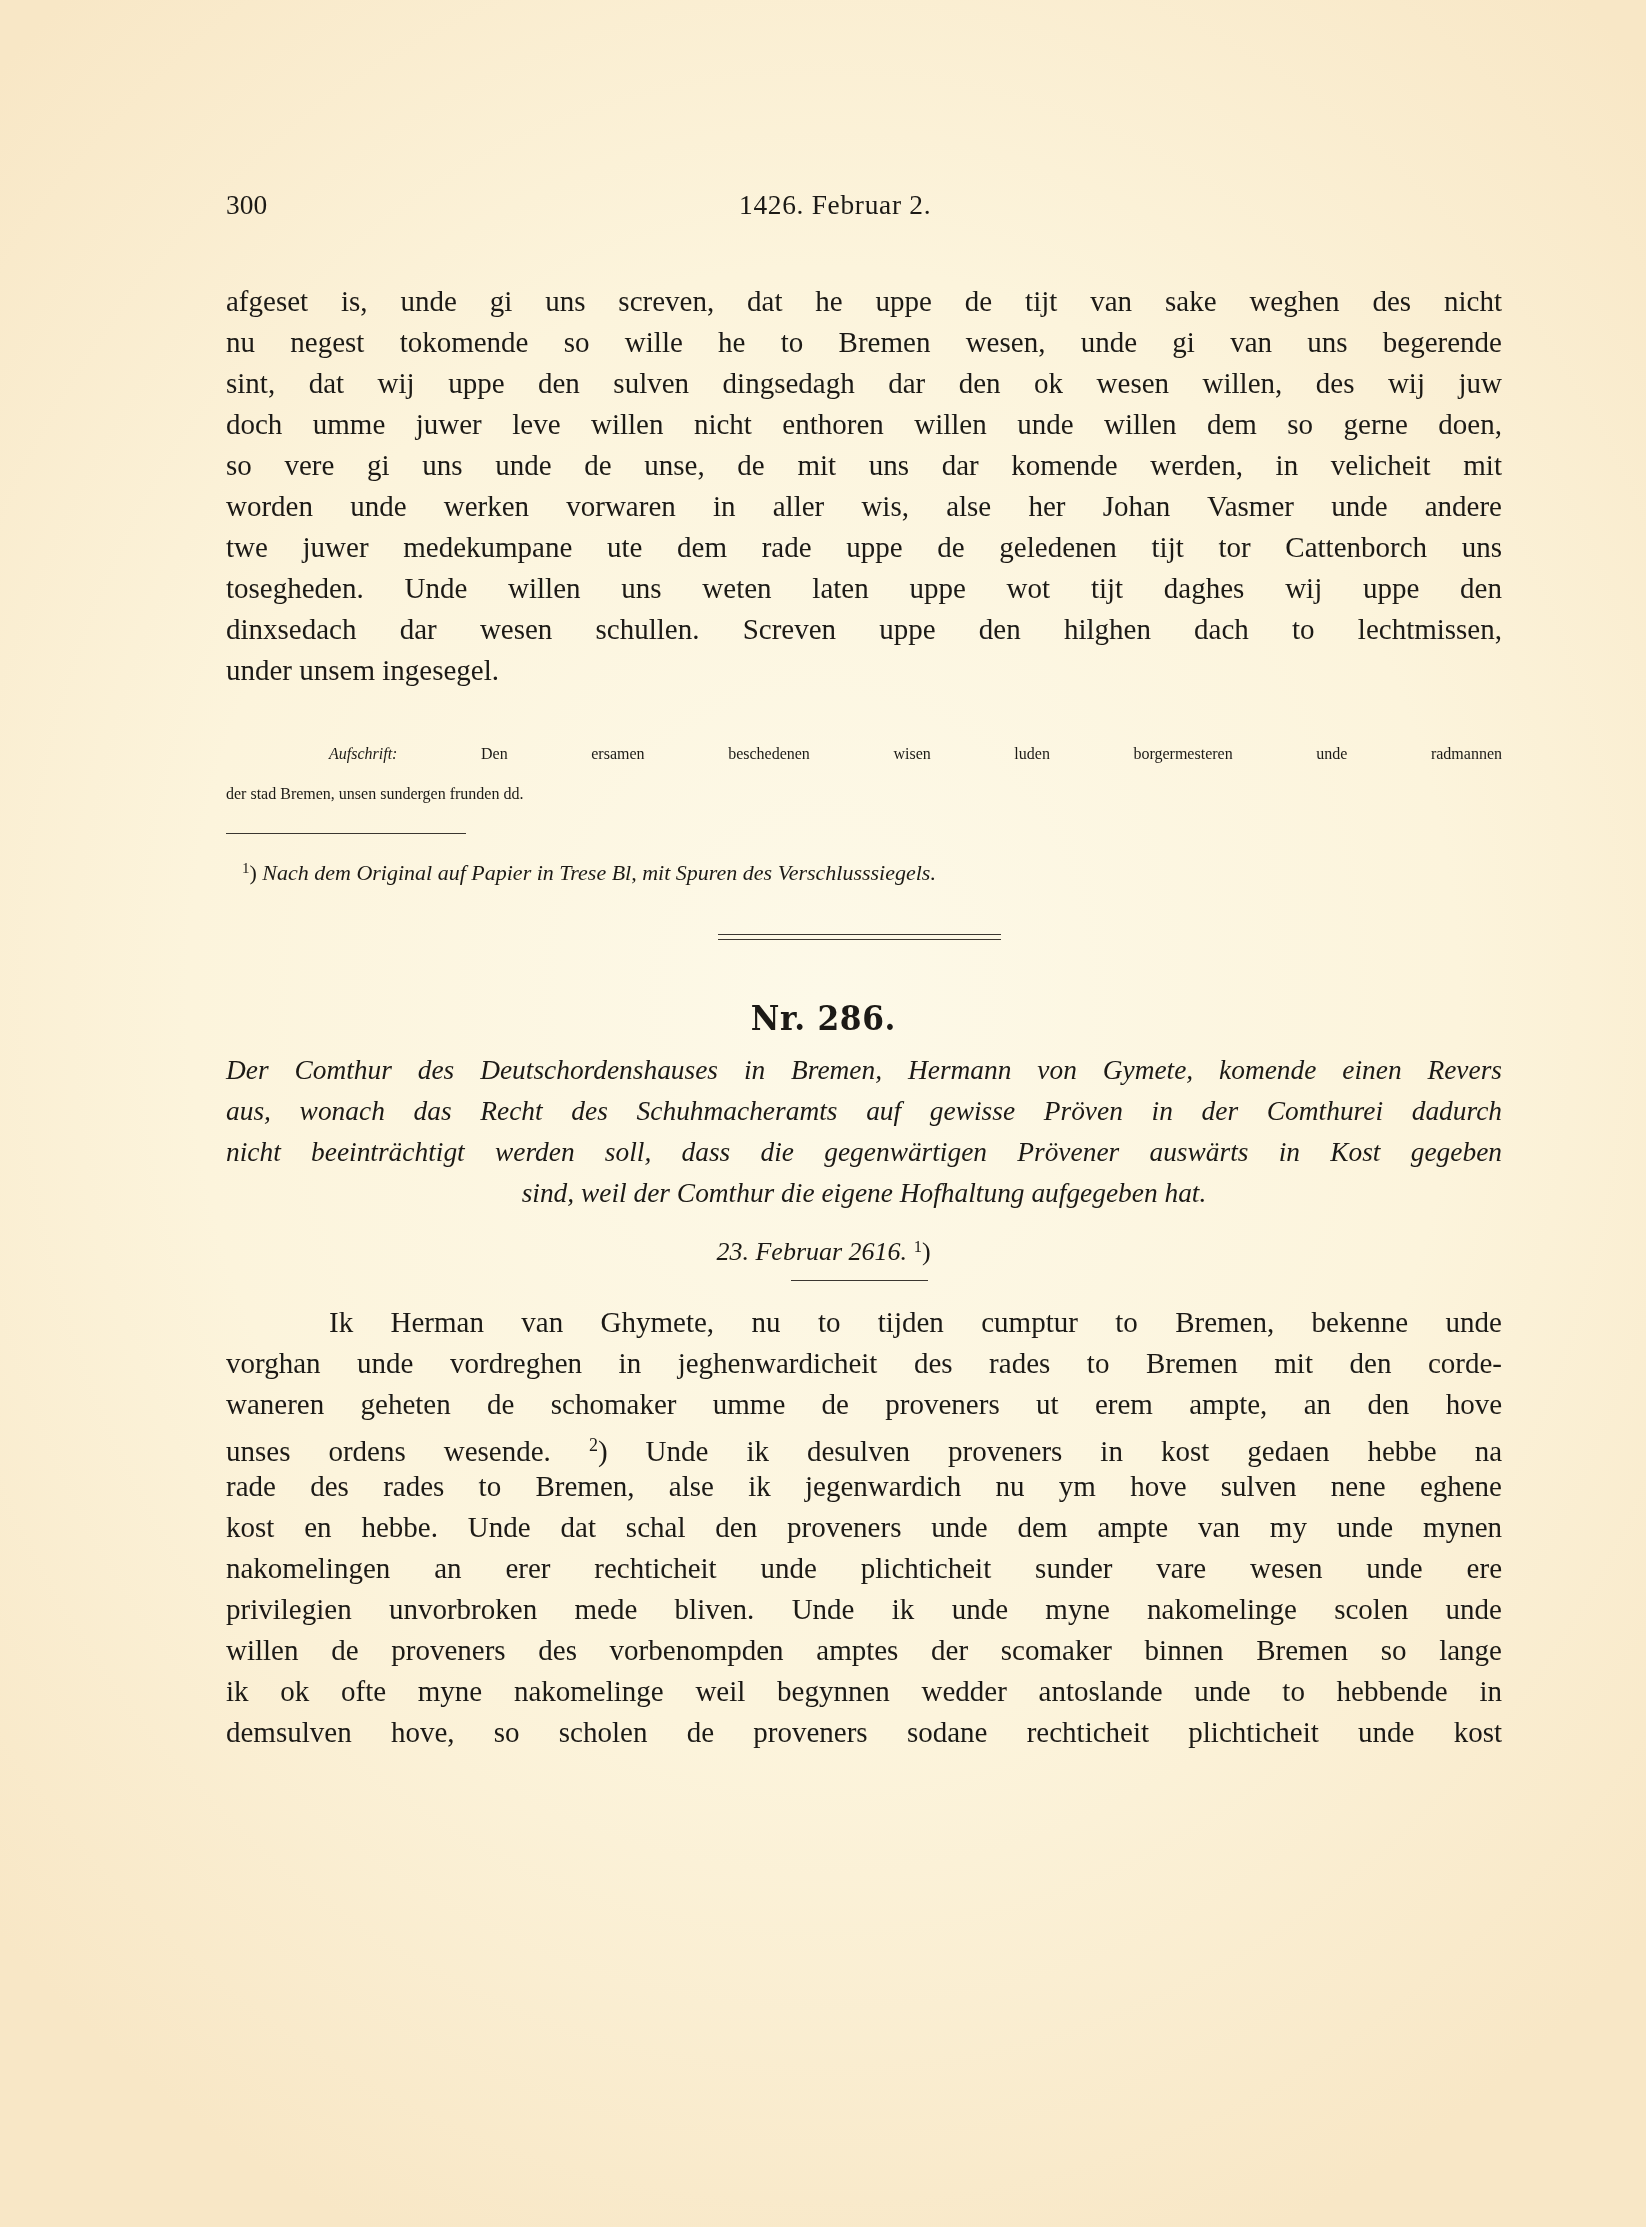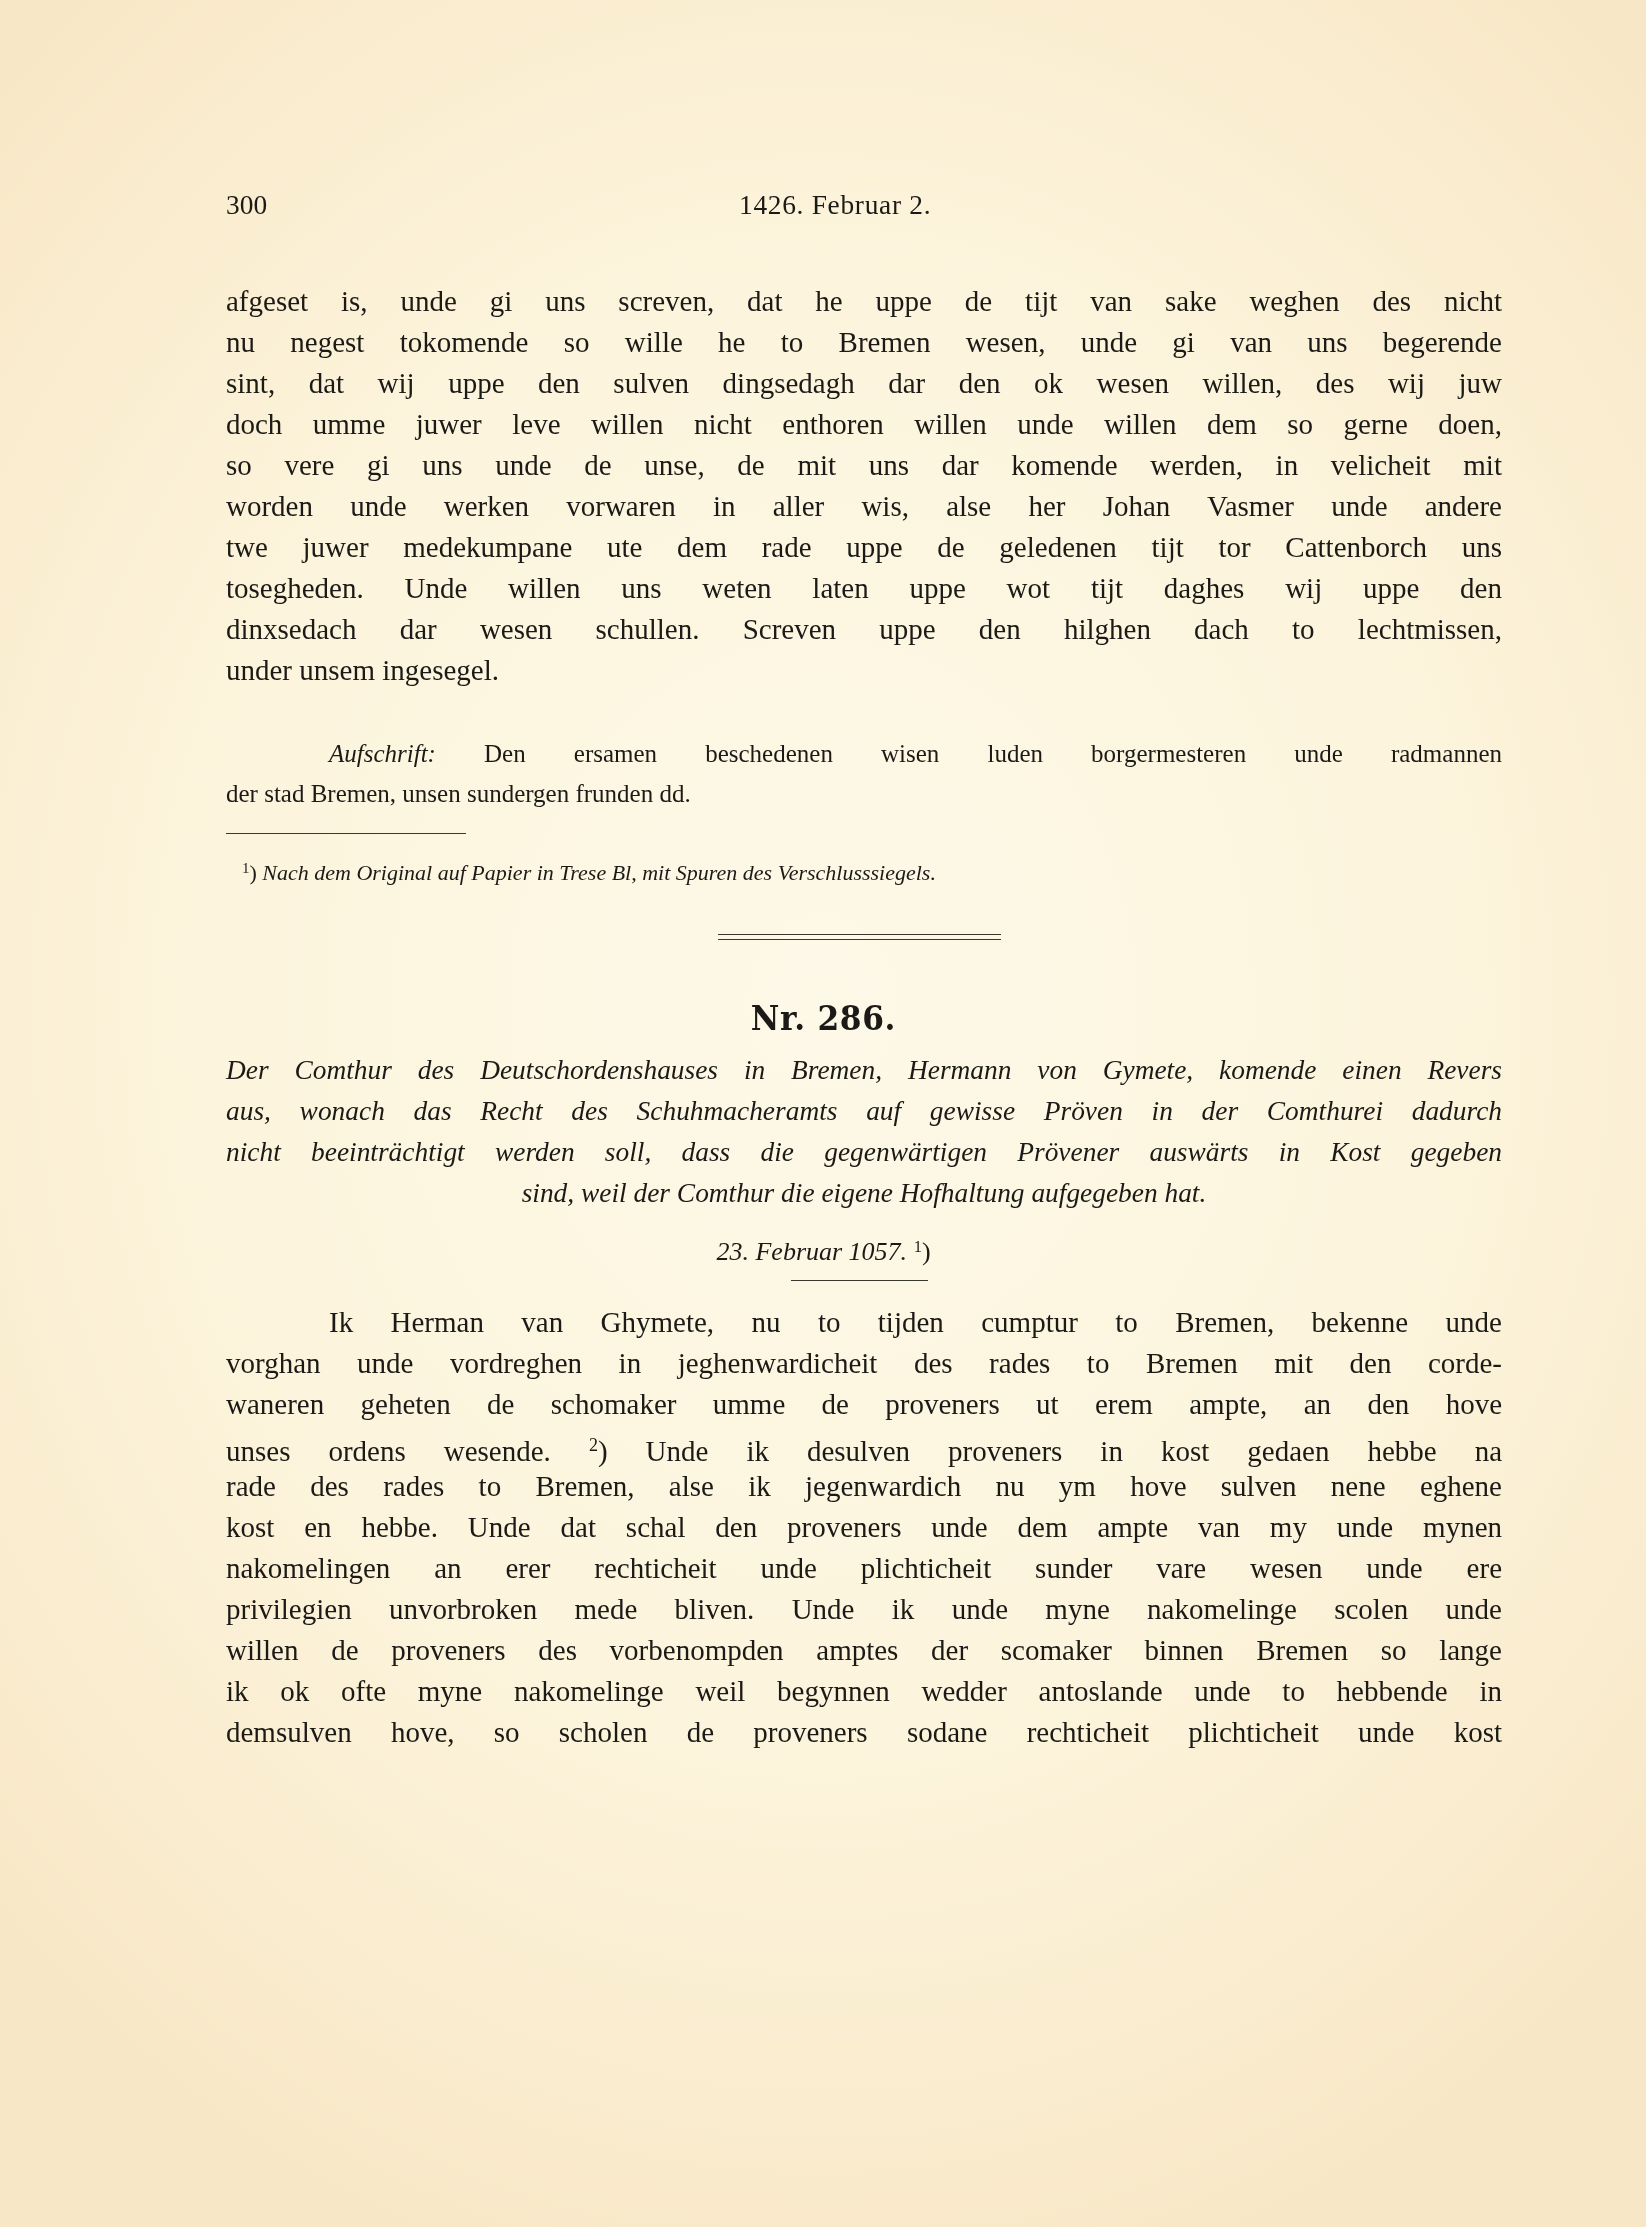--- a/index.html
+++ b/index.html
@@ -69,21 +69,21 @@
     }
 
     #prev-letter { top: 281px; }
 
     .aufschrift {
       position: absolute;
       left: 226px;
       top: 734px;
       width: 1276px;
       font-family: "Liberation Serif", "DejaVu Serif", serif;
-      font-size: 25px;
+      font-size: 16px;
       line-height: 40px;
     }
     .aufschrift .line {
       display: block;
       white-space: nowrap;
       height: 40px;
     }
     .aufschrift .line.first {
       padding-left: 103px;
       text-align: justify;
@@ -247,21 +247,21 @@
   <div class="doc-number">Nr. 286.</div>
 
   <div class="regest">
     <span class="line">Der Comthur des Deutschordenshauses in Bremen, Hermann von Gymete, komende einen Revers</span>
     <span class="line">aus, wonach das Recht des Schuhmacheramts auf gewisse Pröven in der Comthurei dadurch</span>
     <span class="line">nicht beeinträchtigt werden soll, dass die gegenwärtigen Prövener auswärts in Kost gegeben</span>
     <span class="line center">sind, weil der Comthur die eigene Hofhaltung aufgegeben hat.</span>
   </div>
 
   <div class="date-line">
-    <span class="date-text">23. Februar 1057.</span>
+    <span class="date-text">23. Februar 2616.</span>
     <span class="fn-marker">1</span><span class="paren">)</span>
   </div>
 
   <div class="short-rule"></div>
 
   <div class="text-block" id="charter-text">
     <span class="line indent">Ik Herman van Ghymete, nu to tijden cumptur to Bremen, bekenne unde</span>
     <span class="line">vorghan unde vordreghen in jeghenwardicheit des rades to Bremen mit den corde-</span>
     <span class="line">waneren geheten de schomaker umme de proveners ut erem ampte, an den hove</span>
     <span class="line"><span>unses ordens wesende.</span> <span class="fn-marker">2</span><span>)</span> <span>Unde ik desulven proveners in kost gedaen hebbe na</span></span>

